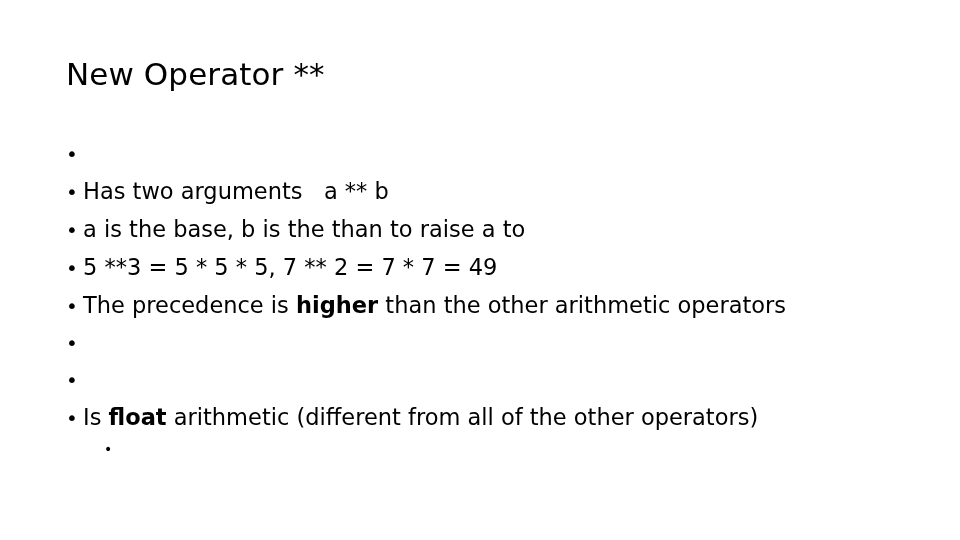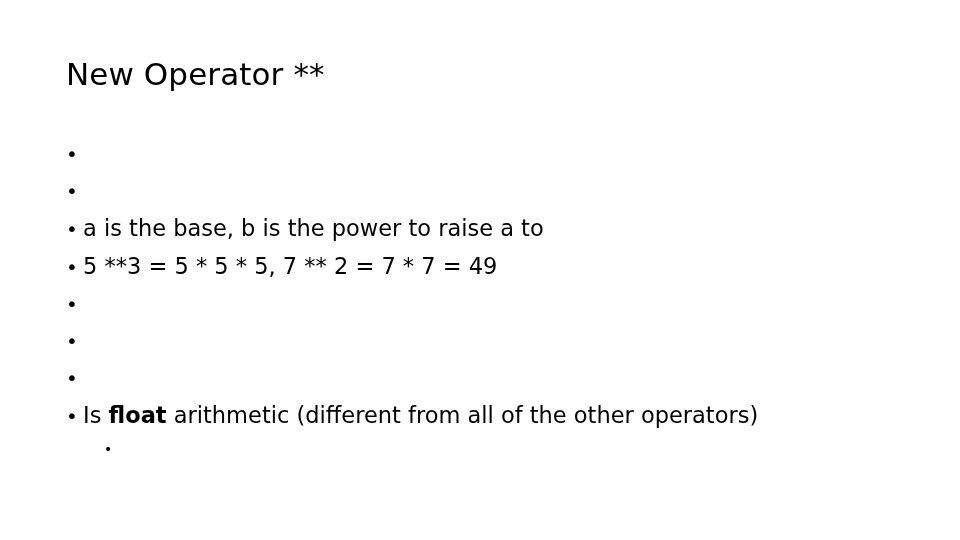--- a/index.html
+++ b/index.html
@@ -104,34 +104,36 @@
   <div class="slide-title">New Operator **</div>
 
   <ul class="body-list">
 
     <li class="bullet-row">
       <span class="bullet-mark">•</span>
     </li>
 
     <li class="bullet-row">
       <span class="bullet-mark">•</span>
+      <span class="bullet-text">Has two arguments   a ** b</span>
     </li>
 
     <li class="bullet-row">
       <span class="bullet-mark">•</span>
-      <span class="bullet-text">a is the base, b is the power to raise a to</span>
+      <span class="bullet-text">a is the base, b is the than to raise a to</span>
     </li>
 
     <li class="bullet-row">
       <span class="bullet-mark">•</span>
       <span class="bullet-text">5 **3 = 5 * 5 * 5, 7 ** 2 = 7 * 7 = 49</span>
     </li>
 
     <li class="bullet-row">
       <span class="bullet-mark">•</span>
+      <span class="bullet-text"><span>The precedence is </span><b>higher</b><span> than the other arithmetic operators</span></span>
     </li>
 
     <li class="bullet-row">
       <span class="bullet-mark">•</span>
     </li>
 
     <li class="bullet-row">
       <span class="bullet-mark">•</span>
     </li>
 

